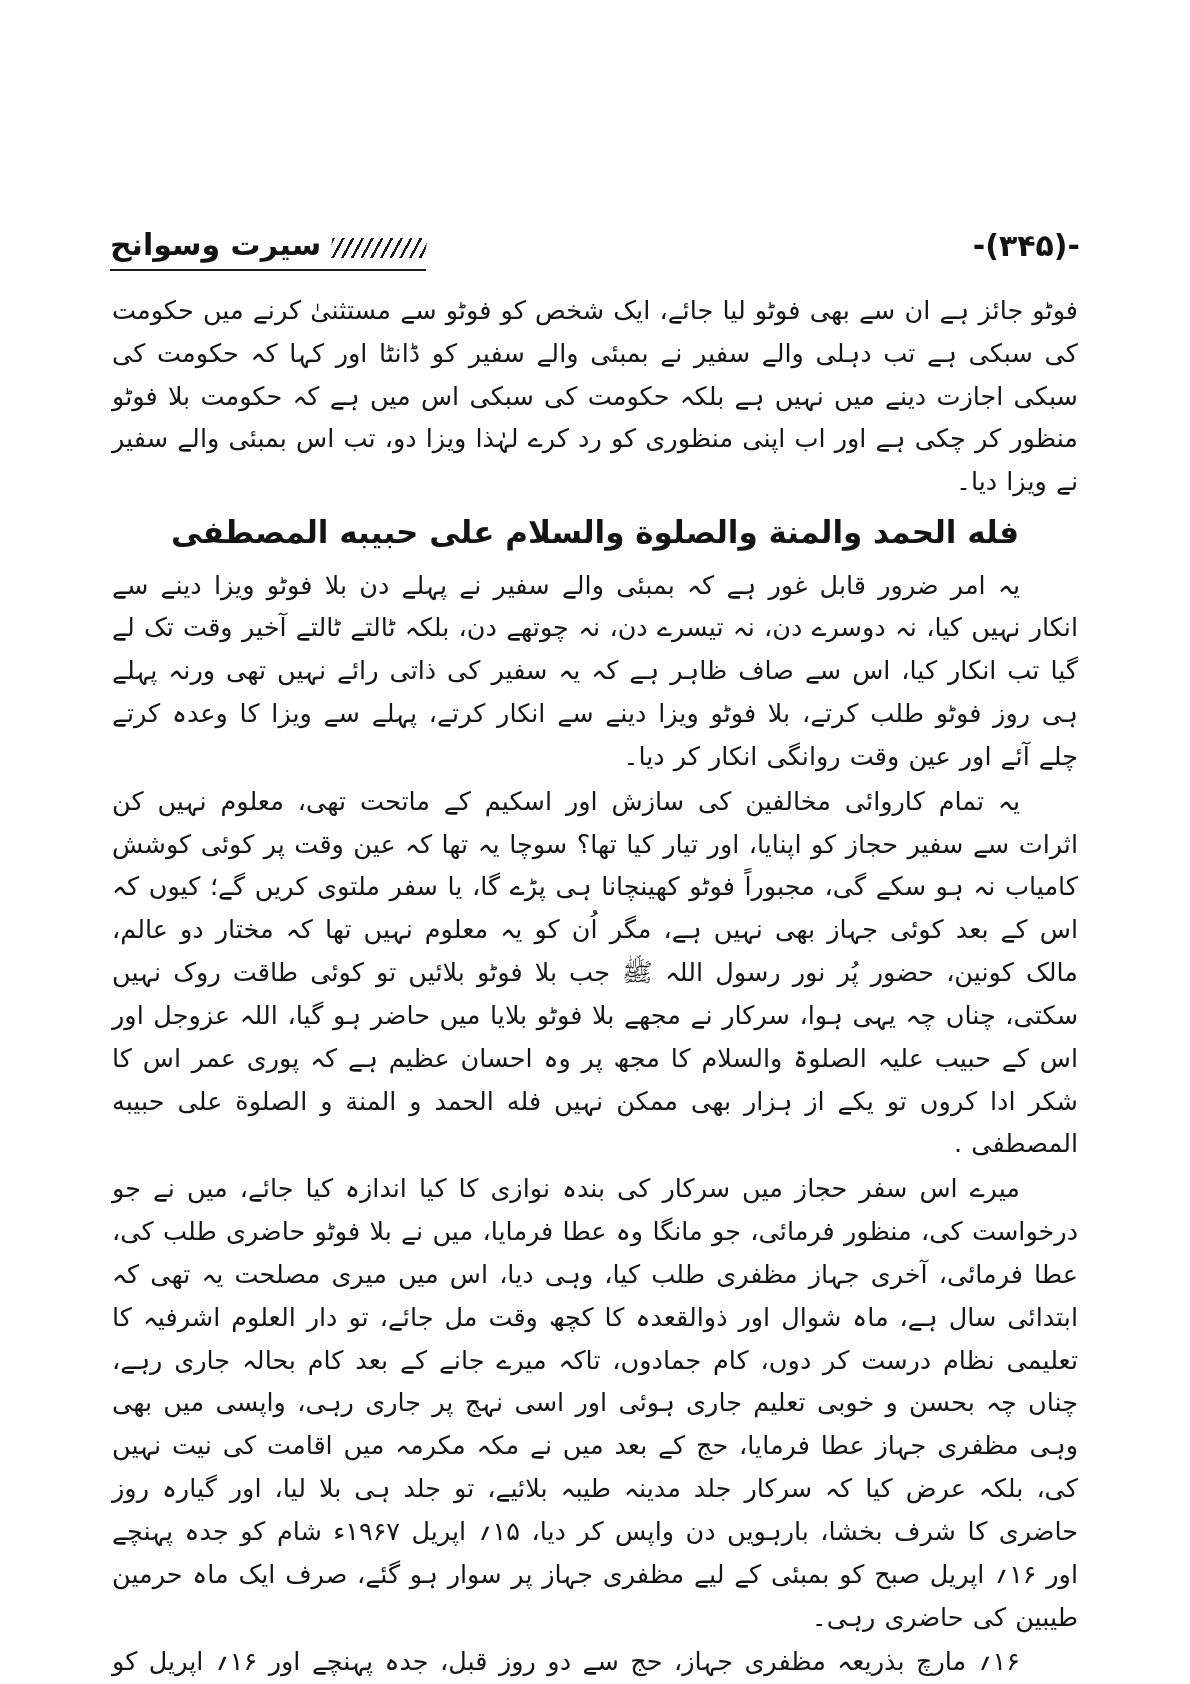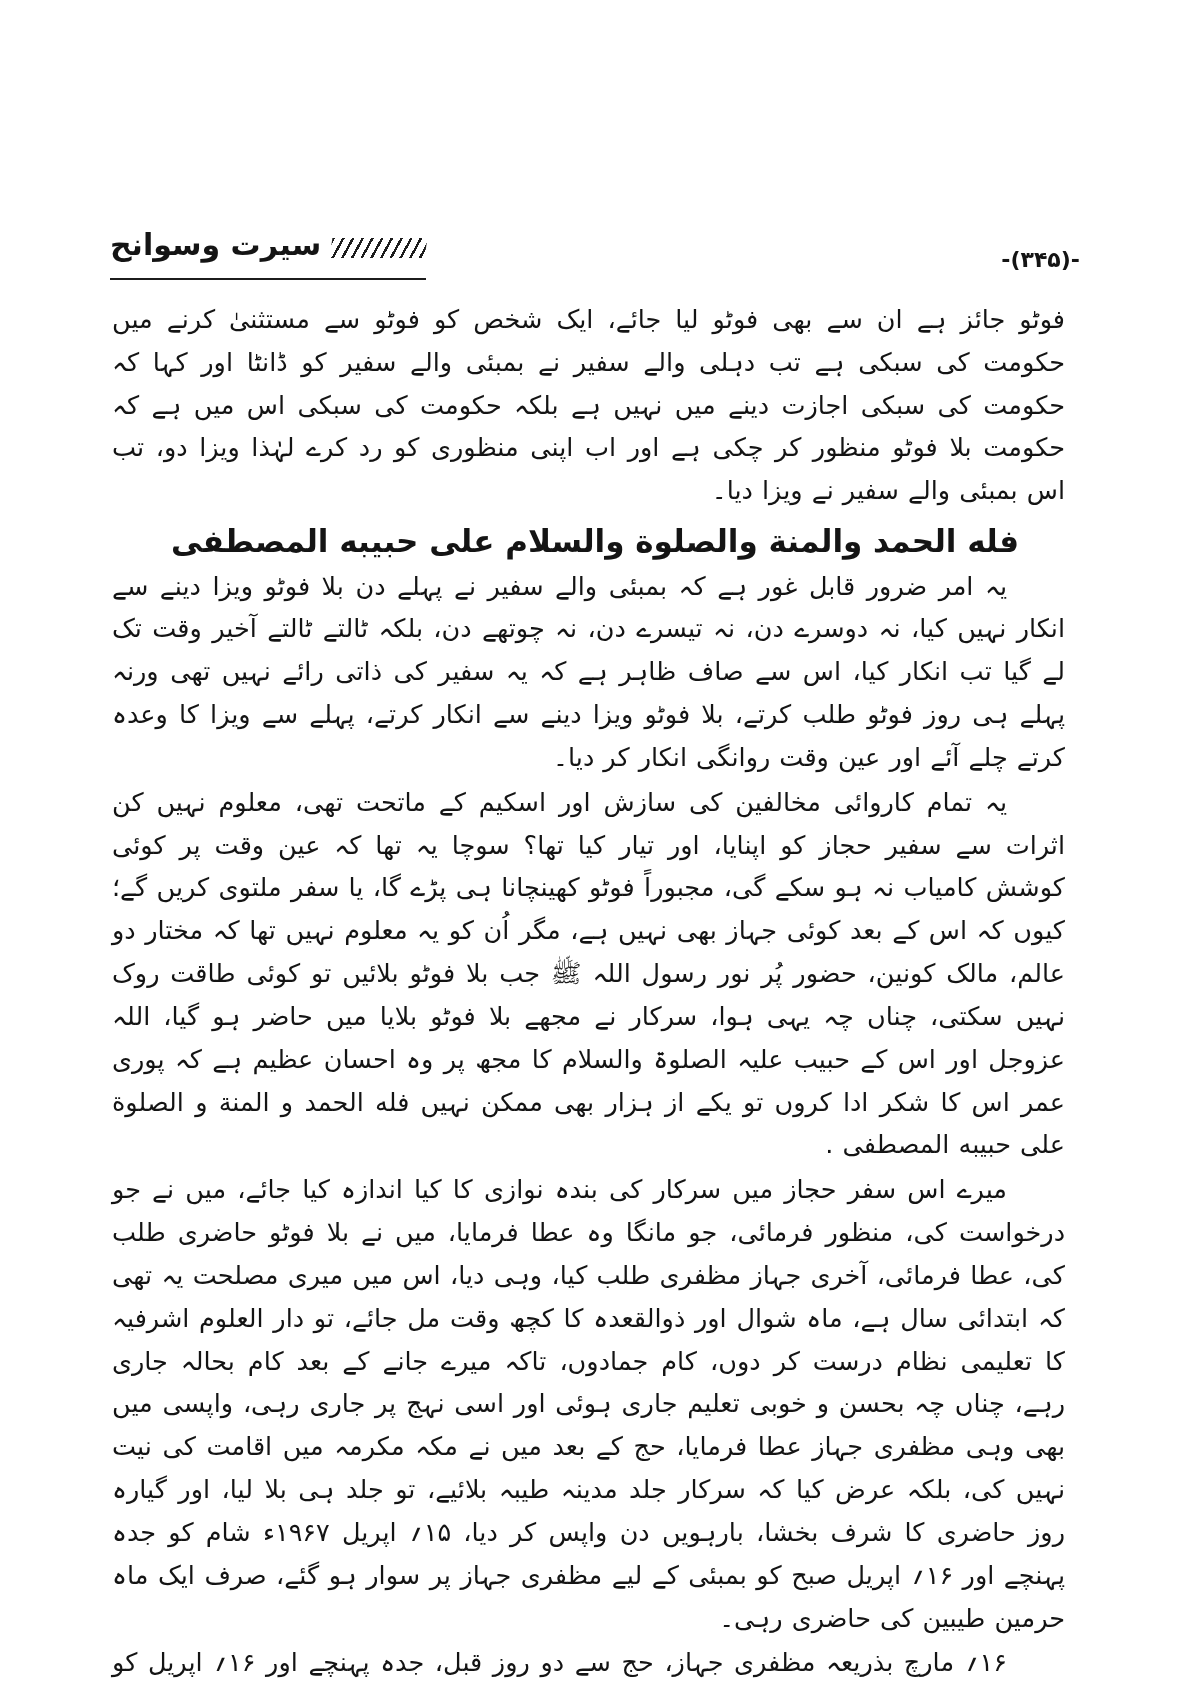--- a/index.html
+++ b/index.html
@@ -24,21 +24,21 @@
     align-items: flex-end;
     justify-content: space-between;
     padding: 228px 110px 0 110px;
     box-sizing: border-box;
   }
   .header-side {
     display: flex;
     align-items: flex-end;
     gap: 10px;
     border-bottom: 2.5px solid #1c1c1c;
-    padding-bottom: 17px;
+    padding-bottom: 8px;
   }
   .header-title {
     font-size: 30px;
     font-weight: bold;
     white-space: nowrap;
     letter-spacing: 0.5px;
     line-height: 1.1;
   }
   .hatch {
     display: inline-block;
@@ -46,45 +46,45 @@
     height: 20px;
     background: repeating-linear-gradient(
       112deg,
       #1c1c1c 0px, #1c1c1c 2.5px,
       transparent 2.5px, transparent 9px
     );
     transform: skewX(-8deg);
     margin-bottom: 3px;
   }
   .page-num {
-    font-size: 22px;
+    font-size: 30px;
     font-weight: bold;
     padding-bottom: 8px;
     white-space: nowrap;
     margin-left: 20px;
   }
   
   .body-text {
     padding: 18px 112px 60px 112px;
     box-sizing: border-box;
   }
   p.para {
-    margin: 0 13px 2px 0;
+    margin: 0 0 2px 0;
     font-size: 25.5px;
     line-height: 1.68;
     text-align: justify;
     text-justify: inter-word;
     direction: rtl;
     word-spacing: 1px;
   }
   p.para.indent {
     text-indent: 58px; 
   }
   p.arabic-line {
-    margin: 6px 0 0 0;
+    margin: 6px 0 8px 0;
     font-size: 31px;
     font-weight: bold;
     text-align: center;
     direction: rtl;
     line-height: 1.5;
   }
 </style>
 </head>
 <body>
 

